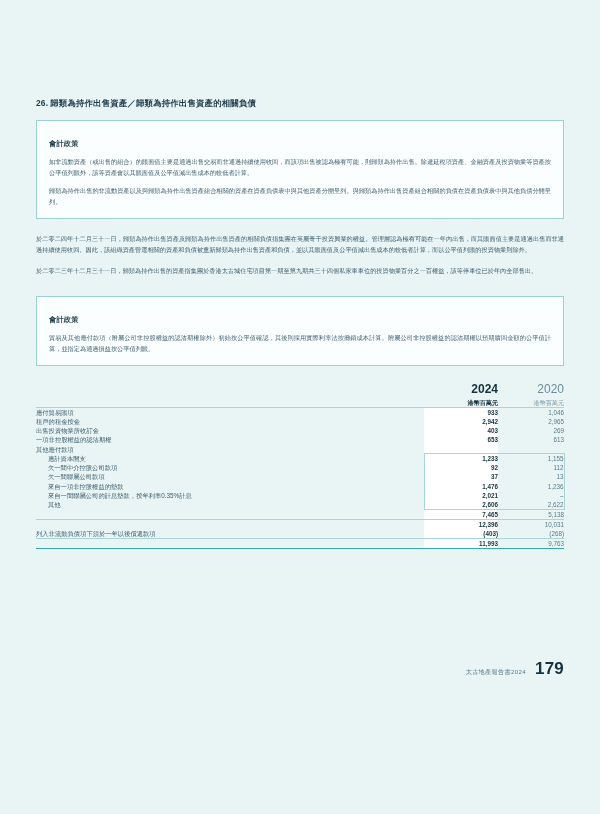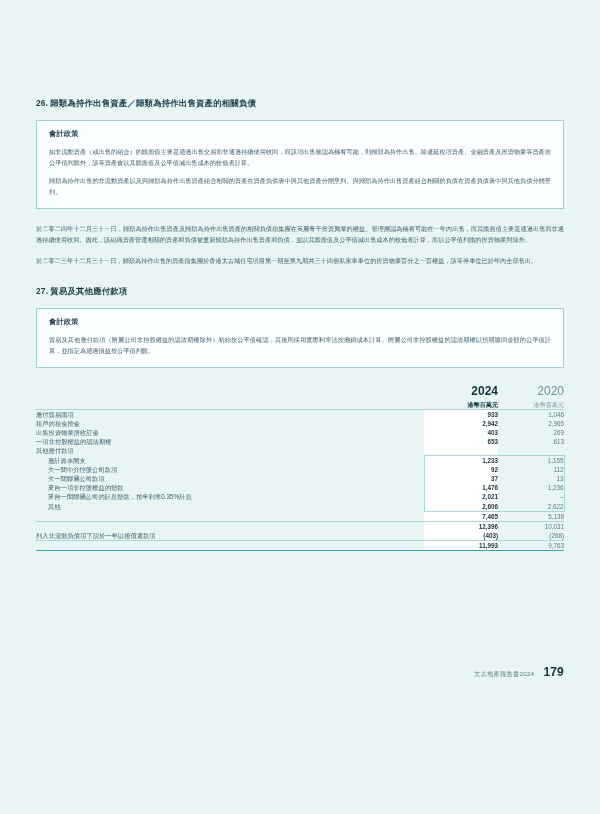--- a/index.html
+++ b/index.html
@@ -42,21 +42,21 @@
     margin: 0 0 10px 0;
   }
   .section-heading .num {
     margin-right: 2px;
   }
 
   
   .policy-box {
     border: 0.8px solid #9dd2d4;
     background: #fbfefe;
-    padding: 8px 12px 10px 12px;
+    padding: 18px 12px 10px 12px;
     box-sizing: border-box;
     margin-bottom: 14px;
   }
   .policy-title {
     font-size: 7.2px;
     font-weight: bold;
     color: #1f3d4c;
     margin: 0 0 7px 0;
     letter-spacing: 0.2px;
   }
@@ -154,21 +154,21 @@
     display: flex;
     align-items: baseline;
     gap: 9px;
   }
   .footer-brand {
     font-size: 6.2px;
     color: #5b7c8a;
     letter-spacing: 0.3px;
   }
   .footer-page {
-    font-size: 12px;
+    font-size: 17px;
     font-weight: bold;
     color: #14323f;
     letter-spacing: 0.2px;
   }
 </style>
 </head>
 <body>
 
 <div class="page">
   <div class="content">
@@ -184,23 +184,20 @@
         <p class="policy-para">歸類為持作出售的非流動資產以及與歸類為持作出售資產組合相關的資產在資產負債表中與其他資產分開呈列。與歸類為持作出售資產組合相關的負債在資產負債表中與其他負債分開呈列。</p>
       </div>
 
       <p class="body-para">於二零二四年十二月三十一日，歸類為持作出售資產及歸類為持作出售資產的相關負債指集團在英屬哥干投資興業的權益。管理層認為極有可能在一年內出售，而其賬面值主要是通過出售而非通過持續使用收回。因此，該組織資產營運相關的資產和負債被重新歸類為持作出售資產和負債，並以其賬面值及公平值減出售成本的較低者計算，而以公平值列賬的投資物業則除外。</p>
       <p class="body-para">於二零二三年十二月三十一日，歸類為持作出售的資產指集團於香港太古城住宅項目第一期至第九期共三十四個私家車車位的投資物業百分之一百權益，該等停車位已於年內全部售出。</p>
     </div>
 
     <div class="spacer-after-26"></div>
 
     <div>
-      <h2 class="section-heading">
-        <span class="num">27.</span><span>貿易及其他應付款項</span>
-      </h2>
 
       <div class="policy-box">
         <div class="policy-title">會計政策</div>
         <p class="policy-para">貿易及其他應付款項（附屬公司非控股權益的認沽期權除外）初始按公平值確認，其後則採用實際利率法按攤銷成本計算。附屬公司非控股權益的認沽期權以預期贖回金額的公平值計算，並指定為通過損益按公平值列賬。</p>
       </div>
 
       <table class="fin">
         <colgroup>
           <col class="c-label">
           <col class="c-2024">

